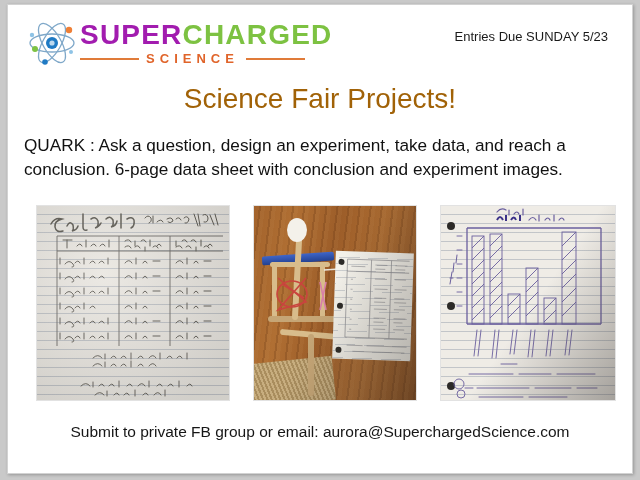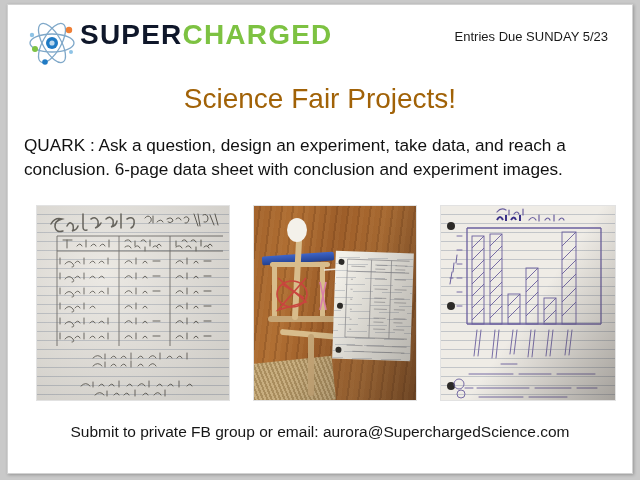--- a/index.html
+++ b/index.html
@@ -51,21 +51,21 @@
     top: 8px;
     width: 240px;
   }
   .wordmark-main {
     font-size: 28px;
     font-weight: bold;
     letter-spacing: 1.2px;
     line-height: 1;
     white-space: nowrap;
   }
-  .wm-s1 { color: #0f172a; }
+  .wm-s1 { color: #a21caf; }
   .wm-s5 { color: #7dc242; }
   .wordmark-sub {
     display: flex;
     align-items: center;
     margin-top: 2px;
     width: 225px;
   }
   .wm-dash {
     flex: 1 1 auto;
     height: 2px;
@@ -239,20 +239,25 @@
           <circle cx="43" cy="13" r="3.2" fill="#ef7f36"></circle>
           <circle cx="9" cy="32" r="3.0" fill="#7dc242"></circle>
           <circle cx="19" cy="45" r="2.8" fill="#1f7ac4"></circle>
           <circle cx="6" cy="18" r="2.2" fill="#8ec3e6"></circle>
           <circle cx="45" cy="35" r="2.0" fill="#8ec3e6"></circle>
         </svg>
       </div>
 
       <div class="wordmark">
         <div class="wordmark-main"><span class="wm-s1">SUPER</span><span class="wm-s5">CHARGED</span></div>
+        <div class="wordmark-sub">
+          <span class="wm-dash"></span>
+          <span class="wm-sub-text">SCIENCE</span>
+          <span class="wm-dash"></span>
+        </div>
       </div>
     </div>
 
     <div class="due-note">Entries Due SUNDAY  5/23</div>
   </div>
 
   <div class="slide-title">Science Fair Projects!</div>
   <div class="slide-body">QUARK : Ask a question, design an experiment, take data, and reach a conclusion. 6-page data sheet with conclusion and experiment images.</div>
 
   <div class="photo-strip">

